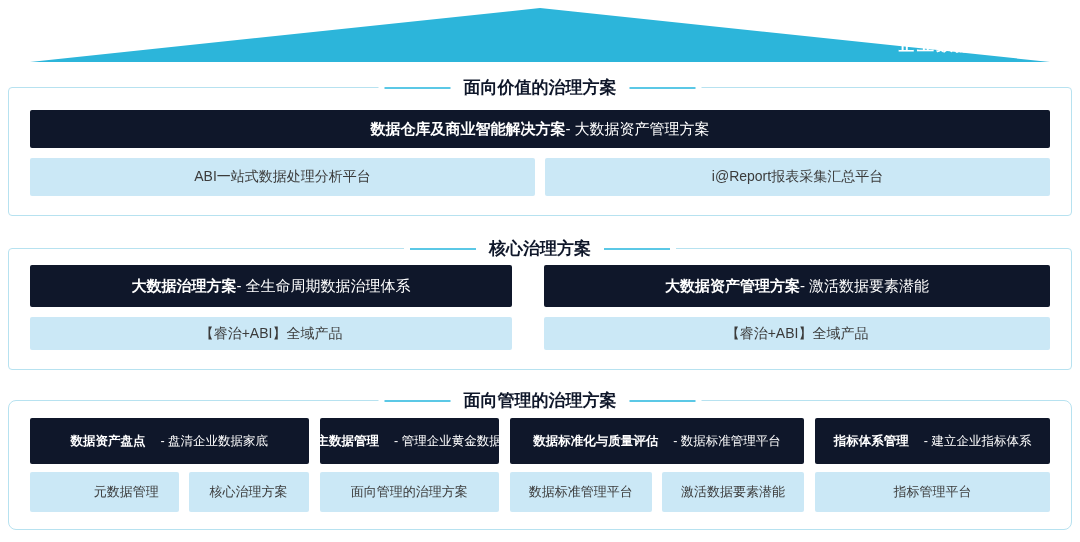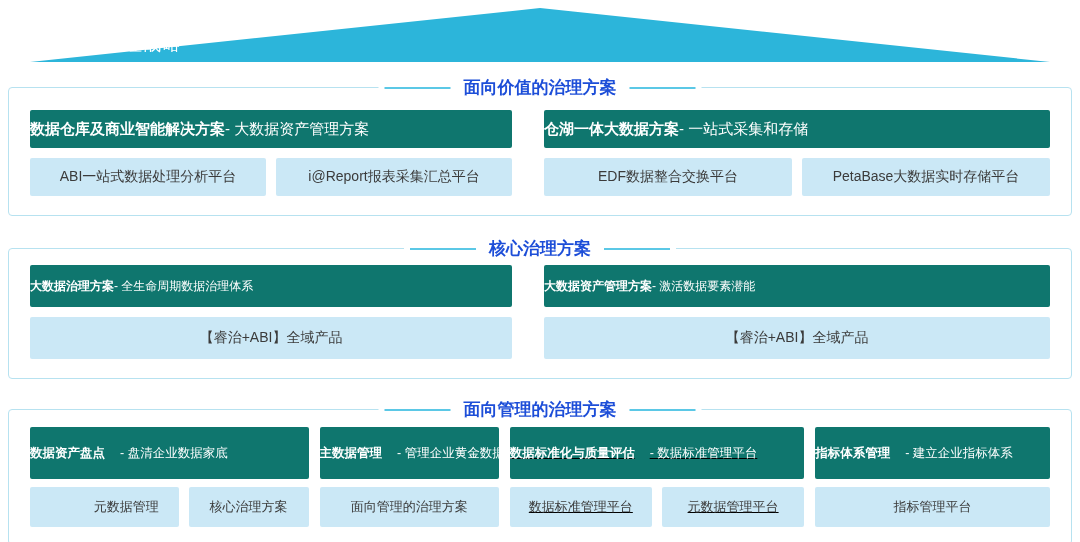--- a/index.html
+++ b/index.html
@@ -5,58 +5,58 @@
   html,body{margin:0;padding:0;background:#fff;}
   .page{
     width:1080px;height:542px;background:#ffffff;position:relative;
     font-family:"Liberation Sans","DejaVu Sans",sans-serif;box-sizing:border-box;
     padding-top:8px;overflow:hidden;
   }
   
   .roof{position:relative;width:1020px;height:54px;margin:0 auto;}
   .roof-shape{position:absolute;left:0;top:0;width:100%;height:100%;
     background:#2cb5da;clip-path:polygon(50% 0,100% 100%,0 100%);}
-  .roof-title{position:absolute;left:0;right:0;bottom:6px;text-align:left;
-    color:#ffffff;font-size:17px;font-weight:normal;letter-spacing:2px;}
+  .roof-title{position:absolute;left:0;right:0;bottom:6px;text-align:right;
+    color:#ffffff;font-size:17px;font-weight:bold;letter-spacing:2px;}
   
   .section{position:relative;border:1px solid #b7e2f0;border-radius:4px;
     margin:25px 8px 0;background:#fff;box-sizing:border-box;}
   .s2{margin-top:32px;}
-  .s3{margin-top:30px;}
+  .s3{margin-top:30px;border-radius:8px;}
   .section-title{position:absolute;top:-12px;left:50%;transform:translateX(-50%);
     background:#ffffff;padding:0 6px;display:flex;align-items:center;gap:13px;
-    font-size:17px;font-weight:bold;color:#1d4ed8;white-space:nowrap;line-height:23px;text-align:right;}
+    font-size:17px;font-weight:bold;color:#0f172a;white-space:nowrap;line-height:23px;text-align:right;}
   .section-title::before,.section-title::after{content:"";display:block;
     width:66px;height:2px;background:#5bc8e6;}
   .cols{display:flex;}
   .s1 .cols{padding:22px 21px 19px;gap:32px;}
   .s2 .cols{padding:16px 21px 19px;gap:32px;}
   .s3 .cols{padding:17px 21px 17px;gap:11px;}
   .col{display:flex;flex-direction:column;min-width:0;}
   .s1 .col,.s2 .col{gap:10px;}
   .s3 .col{gap:8px;}
   .s1 .col:nth-child(1),.s2 .col:nth-child(1){flex:483 1 0;}
   .s1 .col:nth-child(2),.s2 .col:nth-child(2){flex:507 1 0;}
   .s3 .col:nth-child(1){flex:280 1 0;}
   .s3 .col:nth-child(2){flex:180 1 0;}
-  .s3 .col:nth-child(3){flex:296 1 0;text-decoration:underline;}
+  .s3 .col:nth-child(3){flex:296 1 0;}
   .s3 .col:nth-child(4){flex:236 1 0;}
-  .hdr{background:#0f766e;color:#ffffff;display:flex;align-items:center;
-    white-space:nowrap;border-radius:2px;overflow:hidden;}
+  .hdr{background:#0f172a;color:#ffffff;display:flex;align-items:center;
+    justify-content:center;white-space:nowrap;border-radius:2px;overflow:hidden;}
   .s1 .hdr{height:38px;font-size:15px;}
-  .s2 .hdr{height:42px;font-size:12px;}
-  .s3 .hdr{height:52px;font-size:12.5px;gap:15px;}
+  .s2 .hdr{height:42px;font-size:15px;}
+  .s3 .hdr{height:46px;font-size:12.5px;gap:15px;}
   .hb{font-weight:bold;}
   .hr{font-weight:normal;}
   .items{display:flex;gap:10px;}
   .item{background:#cbe8f6;color:#3b3b3b;display:flex;align-items:center;
     justify-content:center;text-align:left;flex:1 1 0;border-radius:2px;
     font-size:14px;line-height:1.25;padding:0 4px;box-sizing:border-box;min-width:0;}
   .s1 .item{height:38px;}
-  .s2 .item{height:42px;}
+  .s2 .item{height:33px;}
   .s3 .item{height:40px;font-size:13px;}
   .s3 .col:nth-child(1) .item:nth-child(1){flex:125 1 0;padding-left:48px;}
   .s3 .col:nth-child(1) .item:nth-child(2){flex:145 1 0;}
 </style>
 </head>
 <body>
 
 <div class="page">
   <div class="roof">
     <div class="roof-shape"></div>
@@ -67,30 +67,20 @@
         <div class="section-title">面向价值的治理方案</div>
         <div class="cols">
           <div class="col">
             <div class="hdr">
               <span class="hb">数据仓库及商业智能解决方案</span>
               <span class="hr"> - 大数据资产管理方案</span>
             </div>
             <div class="items">
               <div class="item">ABI一站式数据处理分析平台</div>
               <div class="item">i@Report报表采集汇总平台</div>
-            </div>
-          </div>
-          <div class="col">
-            <div class="hdr">
-              <span class="hb">仓湖一体大数据方案</span>
-              <span class="hr"> - 一站式采集和存储</span>
-            </div>
-            <div class="items">
-              <div class="item">EDF数据整合交换平台</div>
-              <div class="item">PetaBase大数据实时存储平台</div>
             </div>
           </div>
         </div>
       </div>
       <div class="section s2">
         <div class="section-title">核心治理方案</div>
         <div class="cols">
           <div class="col">
             <div class="hdr">
               <span class="hb">大数据治理方案</span>
@@ -133,21 +123,21 @@
               <div class="item">面向管理的治理方案</div>
             </div>
           </div>
           <div class="col">
             <div class="hdr">
               <span class="hb">数据标准化与质量评估</span>
               <span class="hr"> - 数据标准管理平台</span>
             </div>
             <div class="items">
               <div class="item">数据标准管理平台</div>
-              <div class="item">元数据管理平台</div>
+              <div class="item">激活数据要素潜能</div>
             </div>
           </div>
           <div class="col">
             <div class="hdr">
               <span class="hb">指标体系管理</span>
               <span class="hr"> - 建立企业指标体系</span>
             </div>
             <div class="items">
               <div class="item">指标管理平台</div>
             </div>

